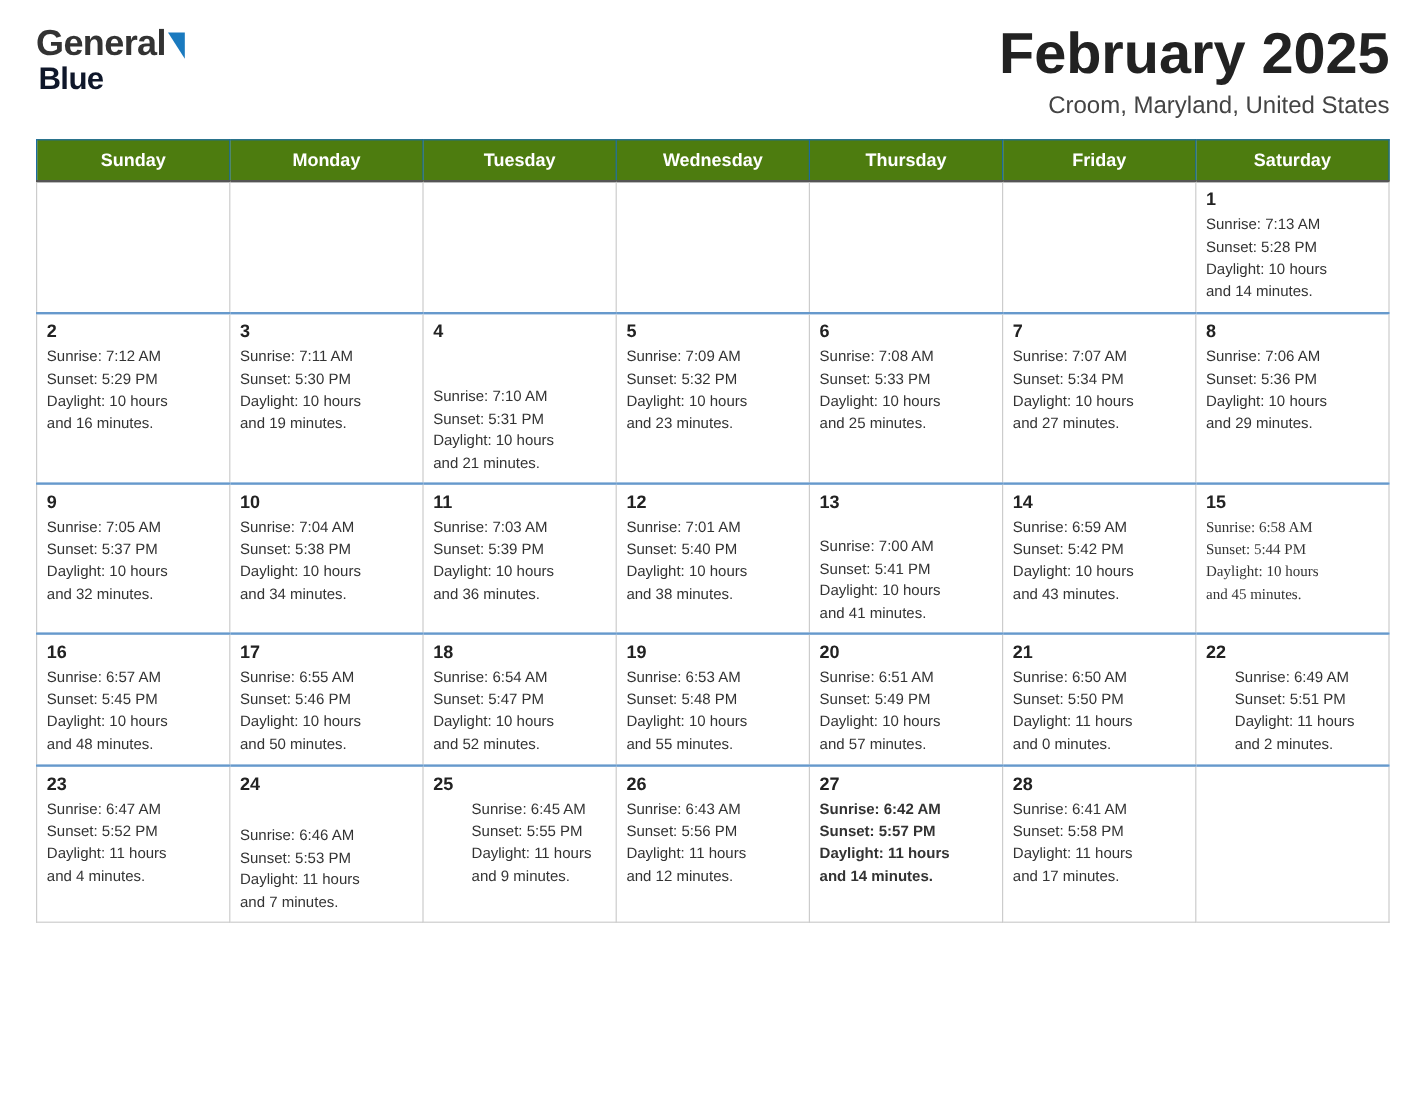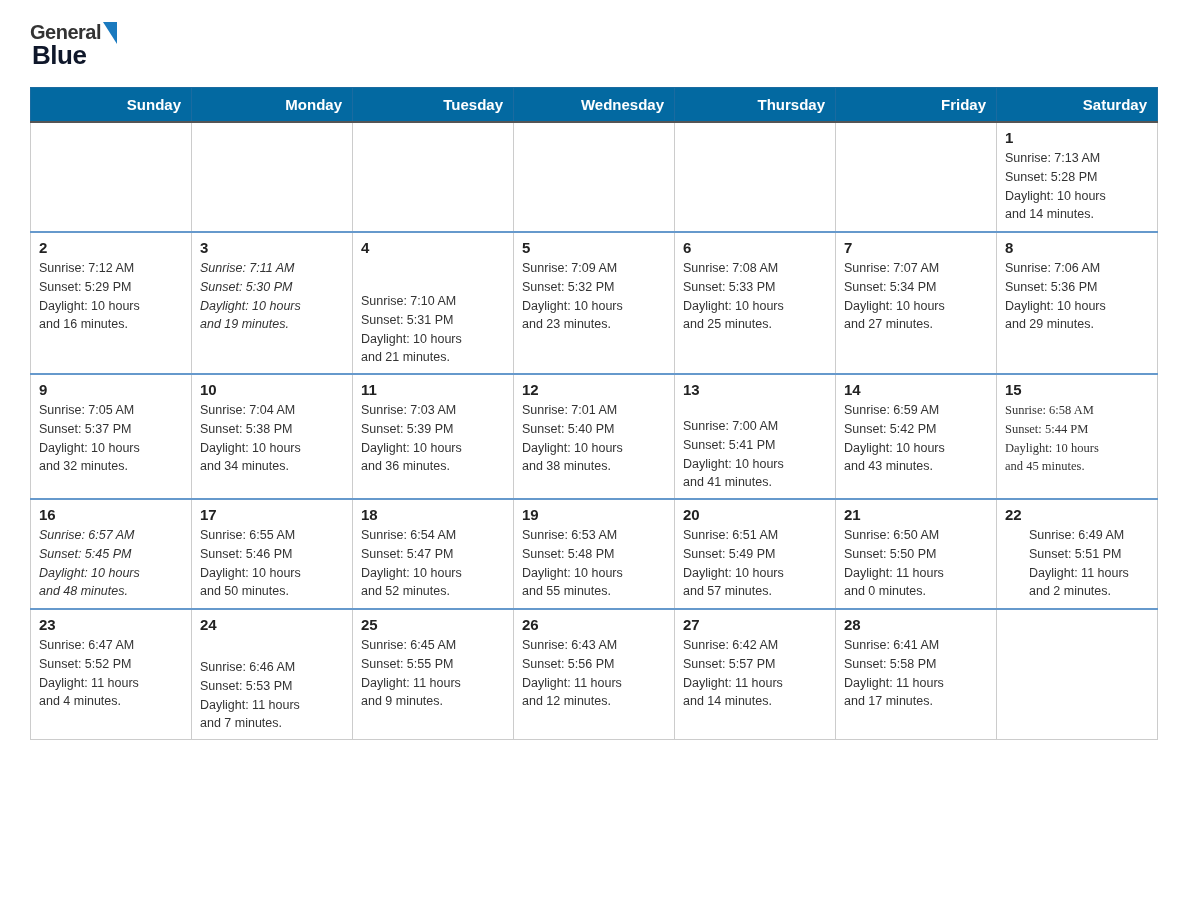--- a/index.html
+++ b/index.html
@@ -19,21 +19,21 @@
     .logo {
       display: flex;
       flex-direction: column;
       align-items: flex-start;
     }
     .logo-top {
       display: flex;
       align-items: center;
     }
     .logo-general {
-      font-size: 20px;
+      font-size: 30px;
       font-weight: bold;
       color: #333;
       letter-spacing: -0.5px;
     }
     .logo-arrow {
       width: 0;
       height: 0;
       border-left: 14px solid transparent;
       border-right: 0px solid transparent;
       border-top: 22px solid #1a7abf;
@@ -61,26 +61,26 @@
       font-size: 20px;
       color: #444;
       margin-top: 4px;
     }
     .calendar {
       width: 100%;
       border-collapse: collapse;
       border: 1px solid #999;
     }
     .calendar th {
-      background-color: #0369a1;
+      background-color: #4d7c0f;
       color: #fff;
       font-size: 15px;
       font-weight: bold;
       padding: 8px 10px;
-      text-align: right;
+      text-align: center;
       border: 1px solid #1a6ba0;
     }
     .calendar td {
       vertical-align: top;
       padding: 6px 8px;
       border: 1px solid #ccc;
       width: calc(100% / 7);
       min-height: 110px;
       height: 110px;
       font-size: 13px;
@@ -112,20 +112,24 @@
 </head>
 <body>
 
 <div class="header">
   <div class="logo">
     <div class="logo-top">
       <span class="logo-general">General</span>
       <div class="logo-arrow"></div>
     </div>
     <span class="logo-blue">Blue</span>
+  </div>
+  <div class="title-block">
+    <div class="month-title">February 2025</div>
+    <div class="location">Croom, Maryland, United States</div>
   </div>
 </div>
 
 <table class="calendar">
   <thead>
     <tr>
     <th>Sunday</th>
         <th>Monday</th>
         <th>Tuesday</th>
         <th>Wednesday</th>
@@ -153,21 +157,21 @@
       <tr>
         <td>
           <span class="day-num">2</span>
           <div class="day-info" style="white-space: pre-line;">Sunrise: 7:12 AM
 Sunset: 5:29 PM
 Daylight: 10 hours
 and 16 minutes.</div>
         </td>
         <td>
           <span class="day-num">3</span>
-          <div class="day-info" style="white-space: pre-line; font-style: italic;">Sunrise: 7:11 AM
+          <div class="day-info" style="white-space: pre-line;">Sunrise: 7:11 AM
 Sunset: 5:30 PM
 Daylight: 10 hours
 and 19 minutes.</div>
         </td>
         <td>
           <span class="day-num">4</span>
           <div class="day-info" style="white-space: pre-line; margin-top: 36px;">Sunrise: 7:10 AM
 Sunset: 5:31 PM
 Daylight: 10 hours
 and 21 minutes.</div>
@@ -248,21 +252,21 @@
           <span class="day-num">15</span>
           <div class="day-info" style="white-space: pre-line; font-family: Liberation Serif, serif;">Sunrise: 6:58 AM
 Sunset: 5:44 PM
 Daylight: 10 hours
 and 45 minutes.</div>
         </td>
       </tr>
       <tr>
         <td>
           <span class="day-num">16</span>
-          <div class="day-info" style="white-space: pre-line; font-style: italic;">Sunrise: 6:57 AM
+          <div class="day-info" style="white-space: pre-line;">Sunrise: 6:57 AM
 Sunset: 5:45 PM
 Daylight: 10 hours
 and 48 minutes.</div>
         </td>
         <td>
           <span class="day-num">17</span>
           <div class="day-info" style="white-space: pre-line;">Sunrise: 6:55 AM
 Sunset: 5:46 PM
 Daylight: 10 hours
 and 50 minutes.</div>
@@ -313,35 +317,35 @@
         </td>
         <td>
           <span class="day-num">24</span>
           <div class="day-info" style="white-space: pre-line; margin-top: 25px;">Sunrise: 6:46 AM
 Sunset: 5:53 PM
 Daylight: 11 hours
 and 7 minutes.</div>
         </td>
         <td>
           <span class="day-num">25</span>
-          <div class="day-info" style="white-space: pre-line;">Sunrise: 6:45 AM
+          <div class="day-info" style="white-space: pre-line; margin-left: 32px;">Sunrise: 6:45 AM
 Sunset: 5:55 PM
 Daylight: 11 hours
 and 9 minutes.</div>
         </td>
         <td>
           <span class="day-num">26</span>
           <div class="day-info" style="white-space: pre-line;">Sunrise: 6:43 AM
 Sunset: 5:56 PM
 Daylight: 11 hours
 and 12 minutes.</div>
         </td>
         <td>
           <span class="day-num">27</span>
-          <div class="day-info" style="white-space: pre-line;">Sunrise: 6:42 AM
+          <div class="day-info" style="white-space: pre-line; font-weight: bold;">Sunrise: 6:42 AM
 Sunset: 5:57 PM
 Daylight: 11 hours
 and 14 minutes.</div>
         </td>
         <td>
           <span class="day-num">28</span>
           <div class="day-info" style="white-space: pre-line;">Sunrise: 6:41 AM
 Sunset: 5:58 PM
 Daylight: 11 hours
 and 17 minutes.</div>

